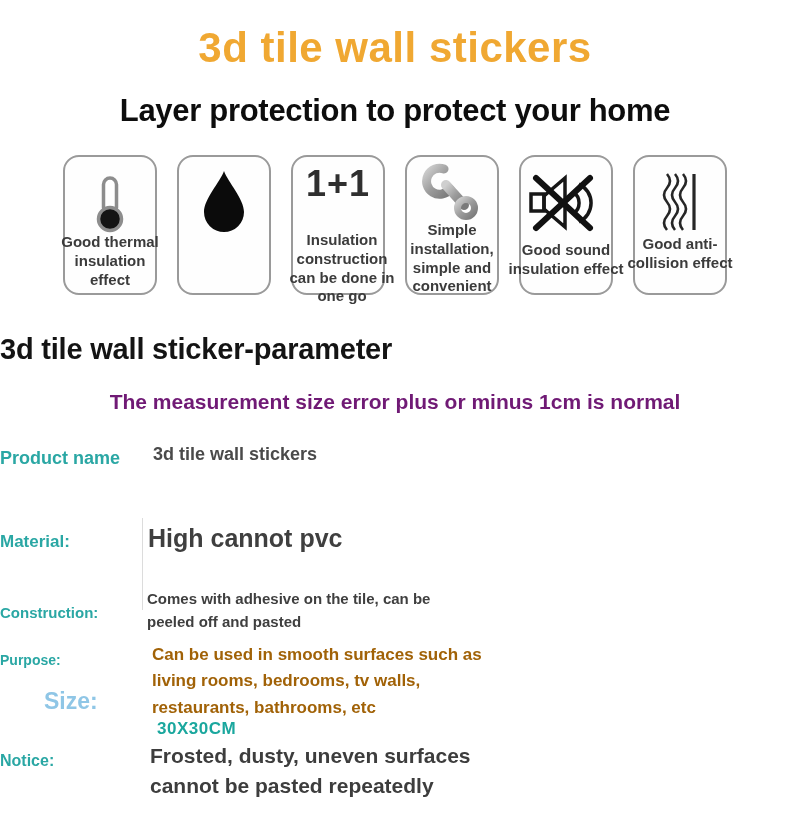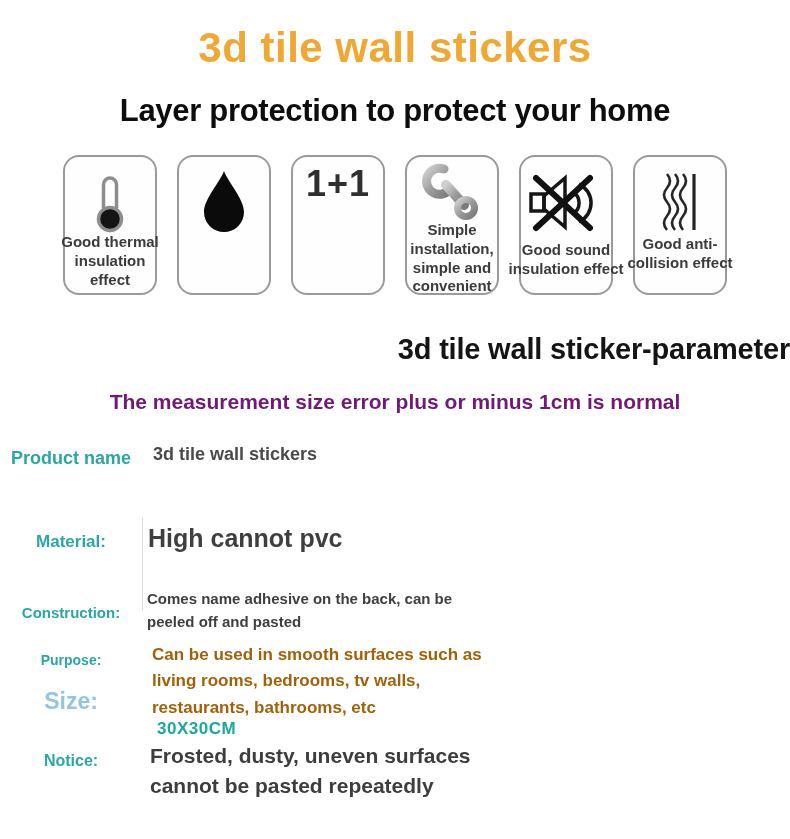--- a/index.html
+++ b/index.html
@@ -80,56 +80,55 @@
   .f4 .feature-icon  { top: 8px;  }
   .f4 .feature-label { top: 66px;  width: 120px; }
   .f5 .feature-icon  { top: 16px; }
   .f5 .feature-label { top: 86px;  width: 120px; }
   .f6 .feature-icon  { top: 16px; }
   .f6 .feature-label { top: 80px;  width: 112px; }
 
   
   .param-heading {
     margin-top: 38px;
-    text-align: right;
+    text-align: left;
     font-size: 29px;
     letter-spacing: -0.2px;
     color: #141414;
   }
   .param-note {
     margin-top: 24px;
     text-align: center;
     font-size: 21px;
     color: #701a75;
   }
   .param-table {
     position: relative;
     margin-top: 22px;
     height: 396px;
   }
   .param-label {
     position: absolute;
     left: 0;
     width: 142px;
-    text-align: center;
     color: #2AA7A4;
   }
   .param-value {
     position: absolute;
     color: #454545;
   }
   .row-product  .param-label { top: 12px;  font-size: 18px; }
   .row-product  .param-value { top: 8px;   left: 153px; font-size: 18px; color: #4a4a4a; }
   .row-material .param-label { top: 96px;  font-size: 17px; }
   .row-material .param-value { top: 88px;  left: 148px; font-size: 25px; color: #3f3f3f; }
   .row-construction .param-label { top: 168px; font-size: 15px; }
   .row-construction .param-value { top: 152px; left: 147px; width: 312px; font-size: 15px; line-height: 1.5; color: #3f3f3f; }
   .row-purpose  .param-label { top: 216px; font-size: 14px; }
   .row-purpose  .param-value { top: 206px; left: 152px; width: 332px; font-size: 17px; line-height: 1.55; color: #a16207; }
-  .row-size     .param-label { top: 252px; font-size: 23px; color: #8FC6E6; }
+  .row-size     .param-label { top: 252px; font-size: 23px; color: #8FC6E6; padding-left: 44px; }
   .row-size     .param-value { top: 283px; left: 157px; font-size: 17px; color: #1AA79E; letter-spacing: 0.5px; }
   .row-notice   .param-label { top: 316px; font-size: 16px; }
   .row-notice   .param-value { top: 305px; left: 150px; width: 348px; font-size: 21px; line-height: 1.42; color: #3d3d3d; }
 
   .col-divider {
     position: absolute;
     left: 142px;
     top: 82px;
     width: 1px;
     height: 92px;
@@ -156,20 +155,21 @@
   <div class="feature f2">
     <div class="feature-box"></div>
     <svg class="feature-icon" width="58" height="66" viewBox="0 0 58 66">
       <path d="M29 2 C25 13 9 30 9 43 a20 20 0 0 0 40 0 C49 30 33 13 29 2 Z" fill="#0b0b0b"></path>
     </svg>
   </div>
 
   <div class="feature f3">
     <div class="feature-box"></div>
     <div class="one-plus-one">1+1</div>
+    <div class="feature-label">Insulation construction can be done in one go</div>
   </div>
 
   <div class="feature f4">
     <div class="feature-box"></div>
     <svg class="feature-icon" width="62" height="60" viewBox="0 0 62 60">
       <defs>
         <linearGradient id="mg" x1="0" y1="0" x2="1" y2="1">
           <stop offset="0" stop-color="#cfcfcf"></stop>
           <stop offset="0.5" stop-color="#9c9c9c"></stop>
           <stop offset="1" stop-color="#7a7a7a"></stop>
@@ -227,21 +227,21 @@
     <div class="param-value">3d tile wall stickers</div>
   </div>
 
   <div class="param-row row-material">
     <div class="param-label">Material:</div>
     <div class="param-value">High cannot pvc</div>
   </div>
 
   <div class="param-row row-construction">
     <div class="param-label">Construction:</div>
-    <div class="param-value">Comes name adhesive on the back, can be peeled off and pasted</div>
+    <div class="param-value">Comes with adhesive on the tile, can be peeled off and pasted</div>
   </div>
 
   <div class="param-row row-purpose">
     <div class="param-label">Purpose:</div>
     <div class="param-value">Can be used in smooth surfaces such as living rooms, bedrooms, tv walls, restaurants, bathrooms, etc</div>
   </div>
 
   <div class="param-row row-size">
     <div class="param-label">Size:</div>
     <div class="param-value">30X30CM</div>

